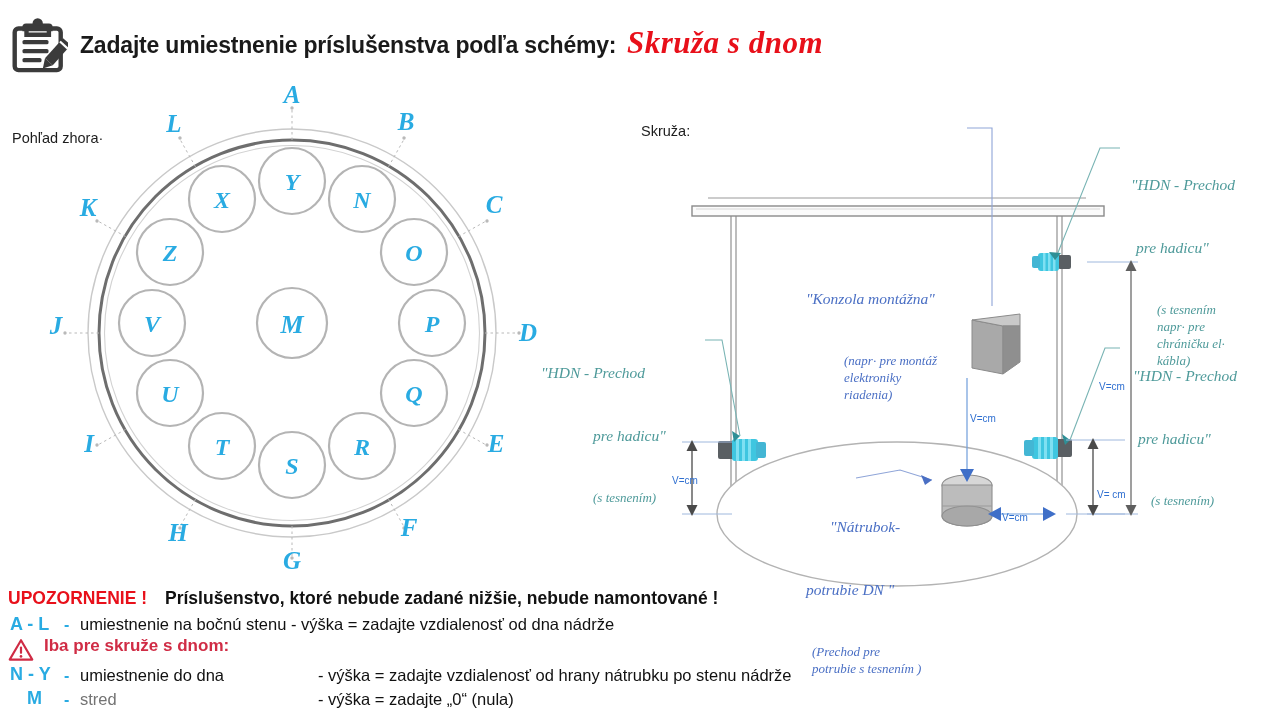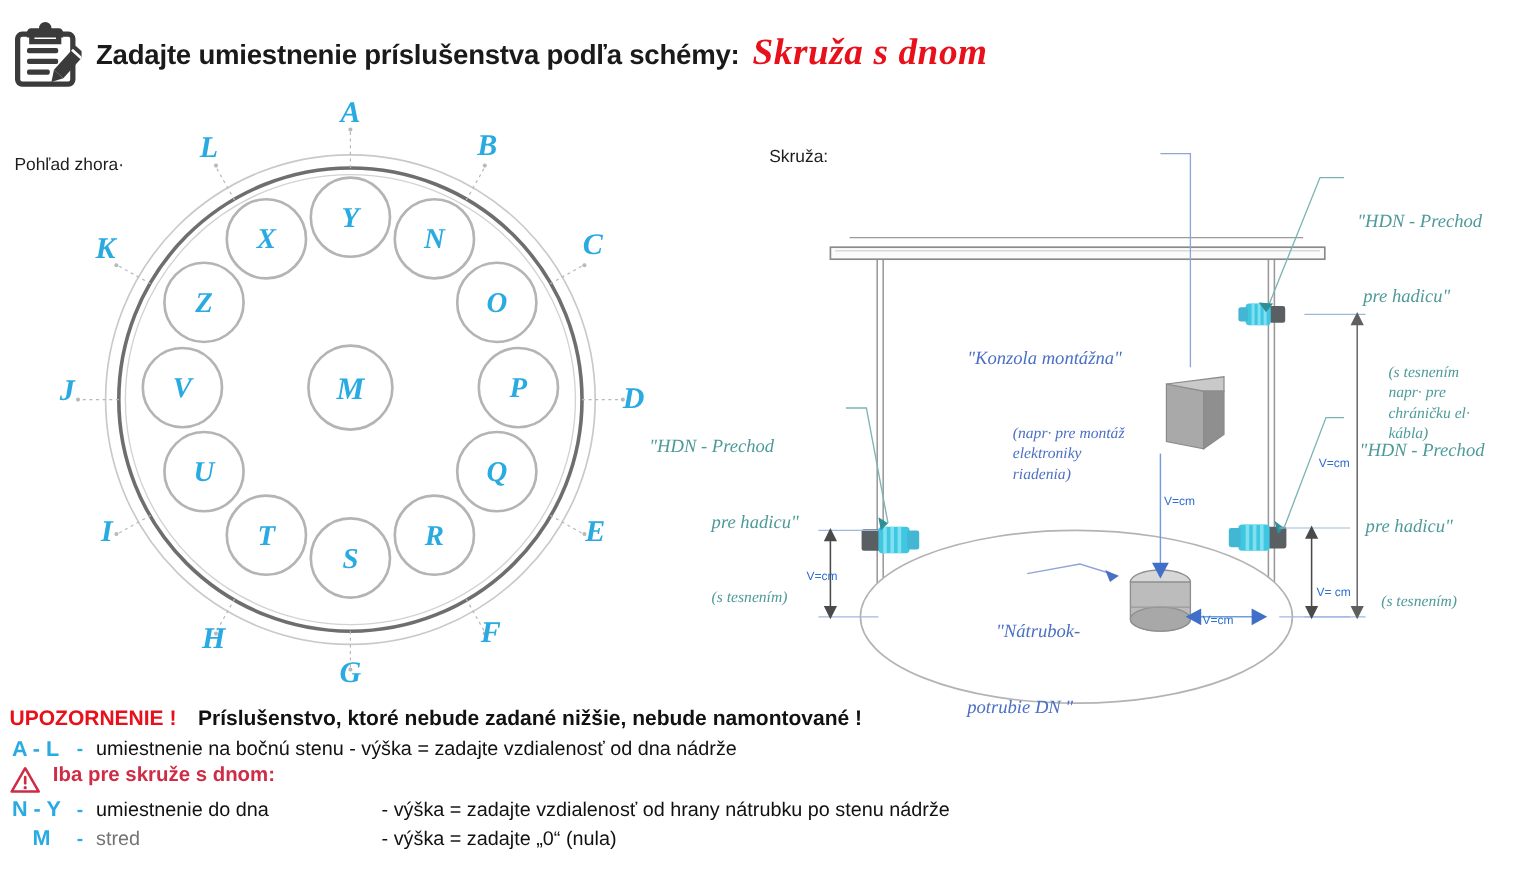--- a/index.html
+++ b/index.html
@@ -336,20 +336,22 @@
 
 <div class="callout teal" style="left:1133px;top:324px;">
   <div class="t1">"HDN - Prechod</div>
   <div class="t1" style="margin-left:5px;">pre hadicu"</div>
   <div class="t2" style="margin-left:18px;">(s tesnením)</div>
 </div>
 
 <div class="callout blue" style="left:830px;top:475px;">
   <div class="t1">"Nátrubok-</div>
   <div class="t1" style="margin-left:-24px;">potrubie DN "</div>
+  <div class="t2" style="margin-left:-18px;">(Prechod pre
+potrubie s tesnením )</div>
 </div>
 
 <div class="vcm" style="left:672px;top:475px;">V=cm</div>
 <div class="vcm" style="left:970px;top:413px;">V=cm</div>
 <div class="vcm" style="left:1002px;top:512px;">V=cm</div>
 <div class="vcm" style="left:1097px;top:473px;margin-top:16px;">V= cm</div>
 <div class="vcm" style="left:1099px;top:381px;">V=cm</div>
 
 <div class="abs" id="legend">
 

